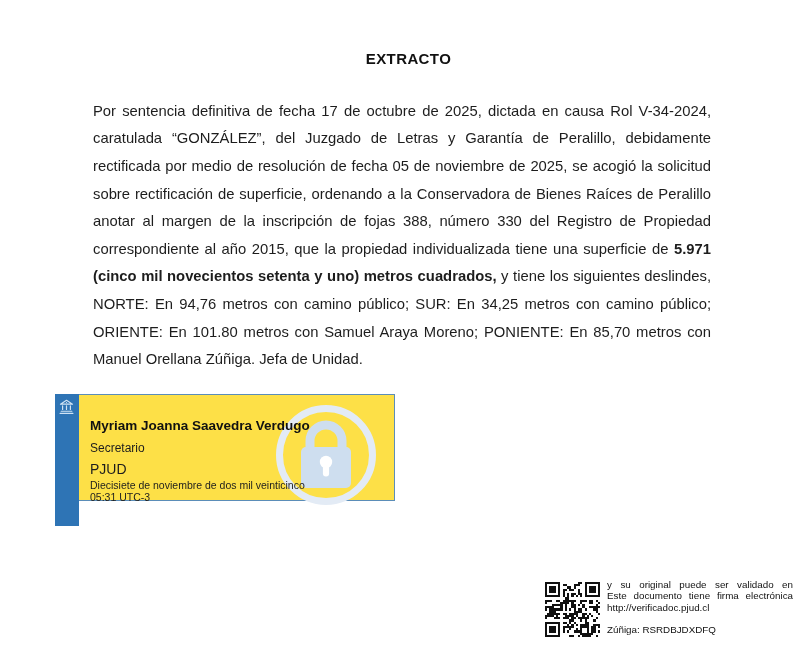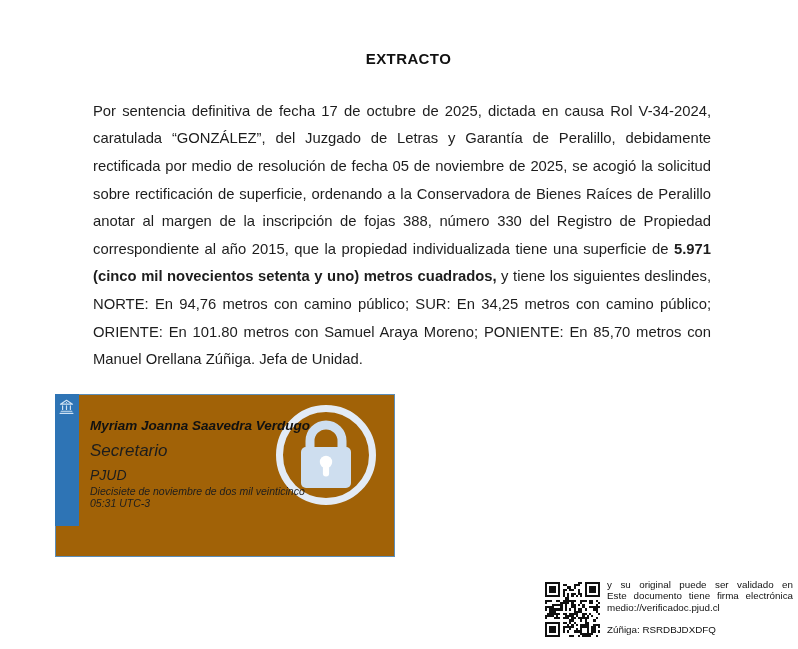--- a/index.html
+++ b/index.html
@@ -21,40 +21,39 @@
   .doc-body {
     position: absolute; left: 93px; top: 83px; width: 618px;
     font-size: 14.8px; line-height: 27.6px;
     text-align: justify;
   }
   .doc-body strong { font-weight: bold; }
 
   
   .sigbox {
     position: absolute; left: 55px; top: 394px;
-    width: 340px; height: 163px;
+    width: 340px; height: 107px;
     border: 1.5px solid var(--border-blue, #5B8DB8);
     box-sizing: border-box;
-    background: #a16207;
-    font-style: italic;
+    background: #fde047;
   }
   .sigbar {
     position: absolute; left: -1.5px; top: -1.5px;
     width: 24px; height: 132px;
     background: var(--bar-blue, #2E74B5);
     display: flex; justify-content: center; align-items: flex-start;
   }
   .sigbar svg { margin-top: 4px; }
   .watermark {
     position: absolute; left: 218px; top: 8px;
     width: 104px; height: 104px;
   }
   .siginfo { position: absolute; left: 34px; top: 23px; z-index: 1; }
   .sig-name { font-size: 13.5px; font-weight: bold; margin-bottom: 8px; color: #111; }
-  .sig-role { font-size: 17px; margin-bottom: 6px; }
+  .sig-role { font-size: 12px; margin-bottom: 6px; }
   .sig-inst { font-size: 14px; margin-bottom: 3px; }
   .sig-date, .sig-time { font-size: 10.5px; line-height: 11.5px; }
 
   
   .qr { position: absolute; left: 545px; top: 582px; width: 55px; height: 55px; }
   .vtext {
     position: absolute; left: 607px; top: 579px; width: 186px;
     font-size: 9.8px; line-height: 11.3px; color: #111;
   }
   .vjust { text-align: justify; text-align-last: justify; }
@@ -408,17 +407,17 @@
       <rect x="17" y="24" width="1" height="1" fill="#111"></rect>
       <rect x="18" y="24" width="1" height="1" fill="#111"></rect>
       <rect x="19" y="24" width="1" height="1" fill="#111"></rect>
       <rect x="20" y="24" width="1" height="1" fill="#111"></rect>
       <rect x="23" y="24" width="1" height="1" fill="#111"></rect>
     </svg>
 
   <div class="vtext">
     <div class="vjust">y su original puede ser validado en</div>
     <div class="vjust">Este documento tiene firma electrónica</div>
-    <div>medio://verificadoc.pjud.cl</div>
+    <div>http://verificadoc.pjud.cl</div>
     <div class="vcode">Zúñiga: RSRDBJDXDFQ</div>
   </div>
 
 </div>
 
 </body></html>

